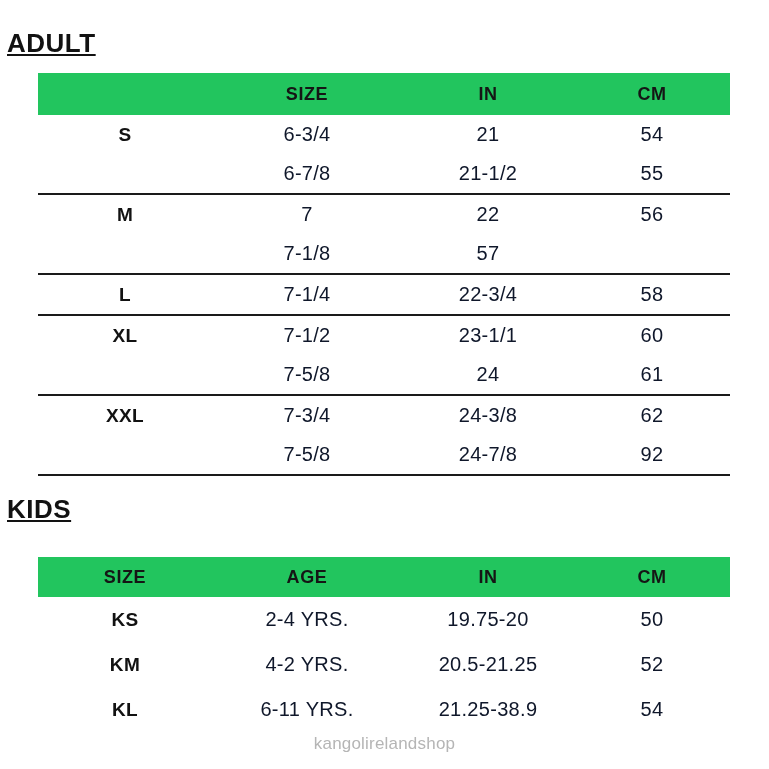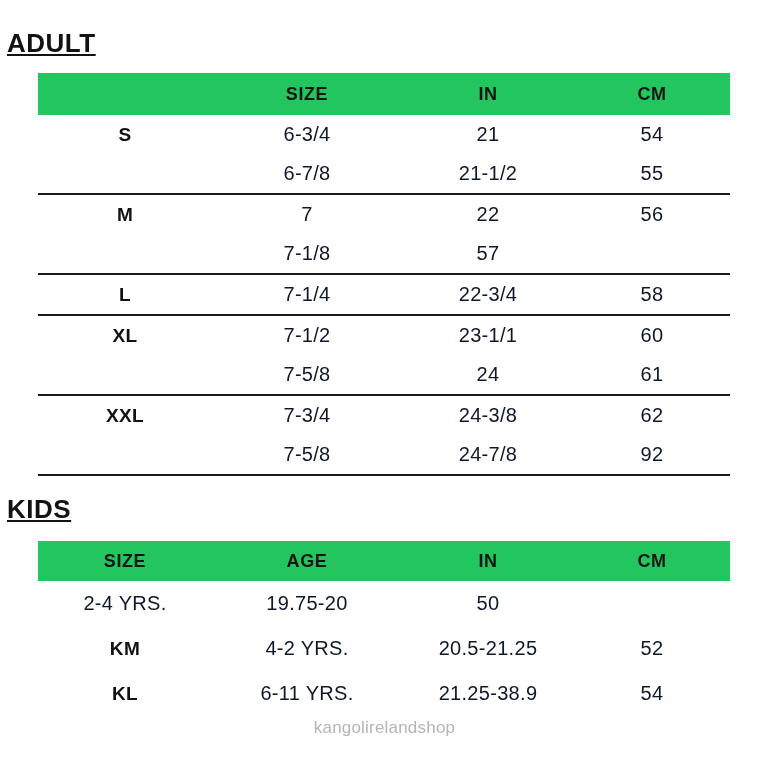--- a/index.html
+++ b/index.html
@@ -14,21 +14,21 @@
 
   .section-title {
     font-size: 26px;
     font-weight: 800;
     letter-spacing: 0.5px;
     color: #121212;
     margin-left: 7px;
     text-decoration: underline;
   }
   .adult-title { padding-top: 28px; margin-bottom: 14px; }
-  .kids-title  { margin-top: 18px; margin-bottom: 16px; }
+  .kids-title  { margin-top: 18px; margin-bottom: 32px; }
 
   .grid-row {
     display: grid;
     grid-template-columns: 174px 190px 172px 156px;
     align-items: center;
   }
   .header-row {
     background: #22c55e;
     height: 42px;
   }
@@ -153,20 +153,21 @@
 
   <div class="table-wrap kids">
     <div class="grid-row header-row">
       <div class="header-cell">SIZE</div>
       <div class="header-cell">AGE</div>
       <div class="header-cell">IN</div>
       <div class="header-cell">CM</div>
     </div>
 
     <div class="grid-row data-row">
+      <div class="cell kids-size">KS</div>
       <div class="cell">2-4 YRS.</div>
       <div class="cell">19.75-20</div>
       <div class="cell">50</div>
     </div>
     <div class="grid-row data-row">
       <div class="cell kids-size">KM</div>
       <div class="cell">4-2 YRS.</div>
       <div class="cell">20.5-21.25</div>
       <div class="cell">52</div>
     </div>

